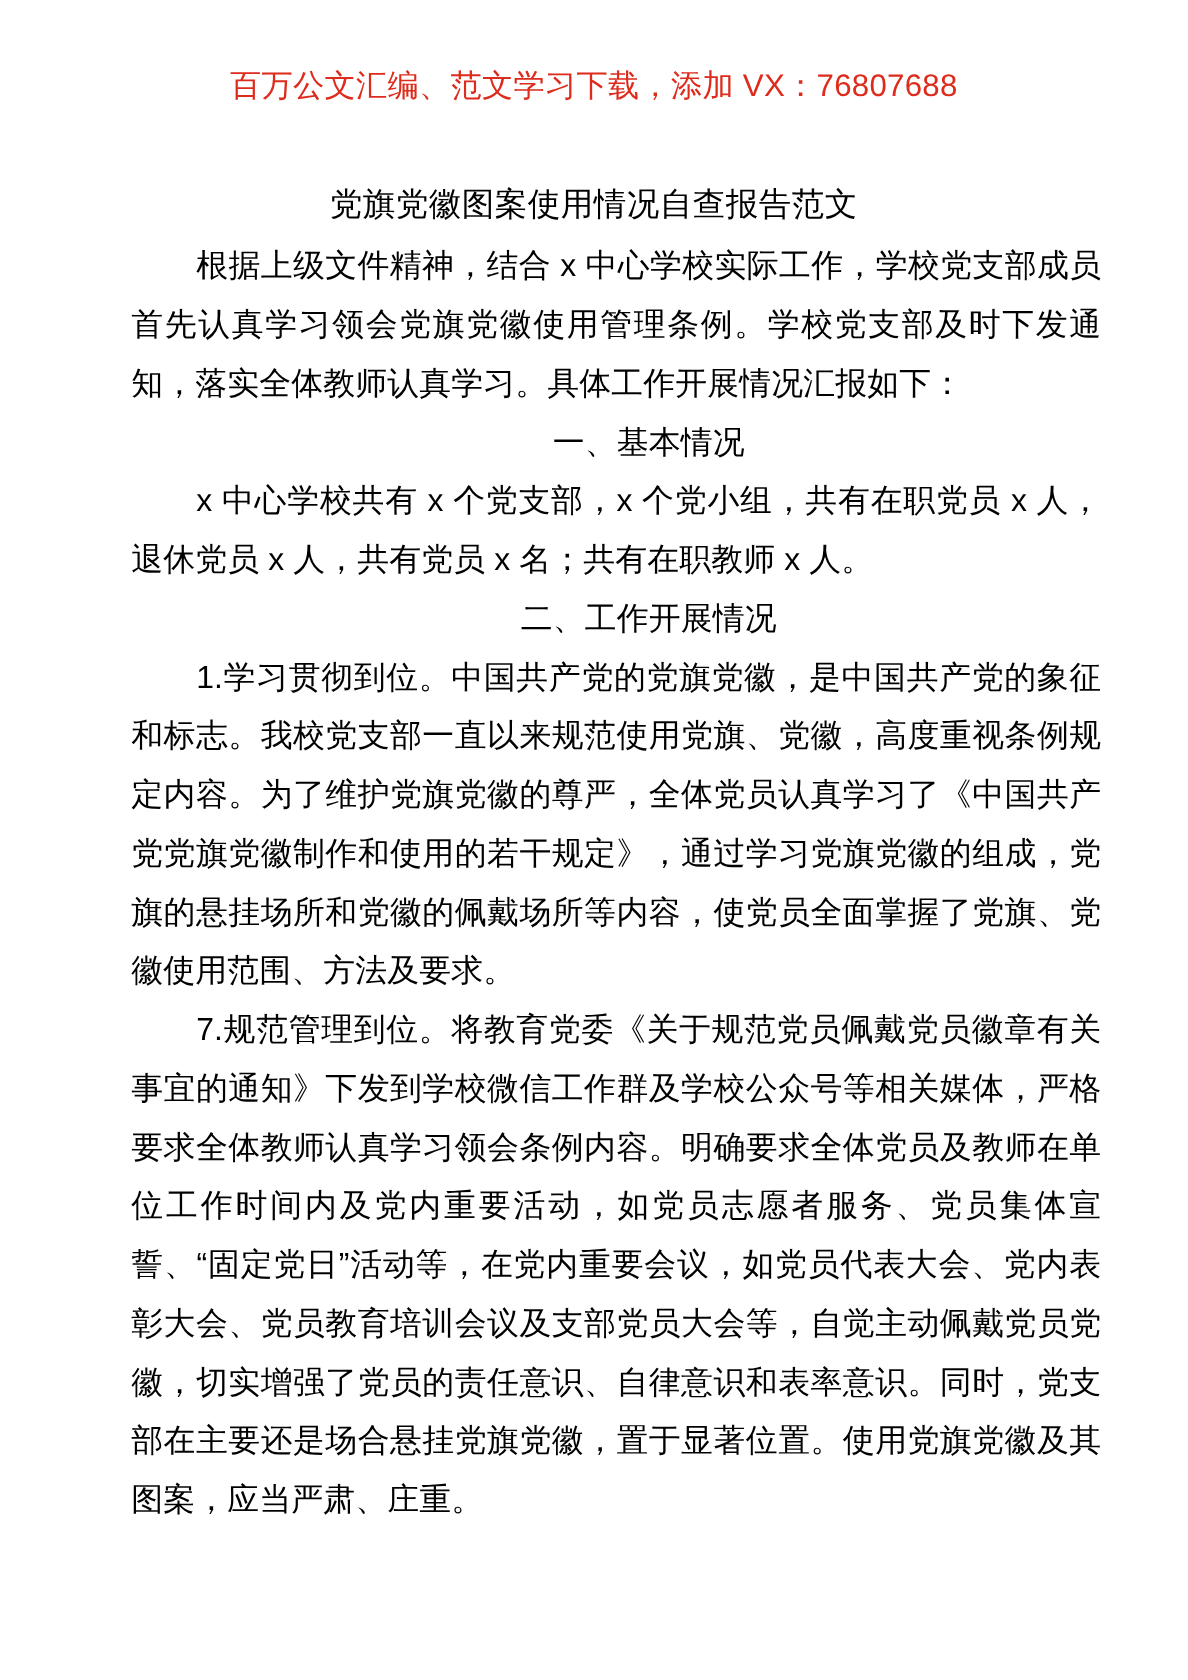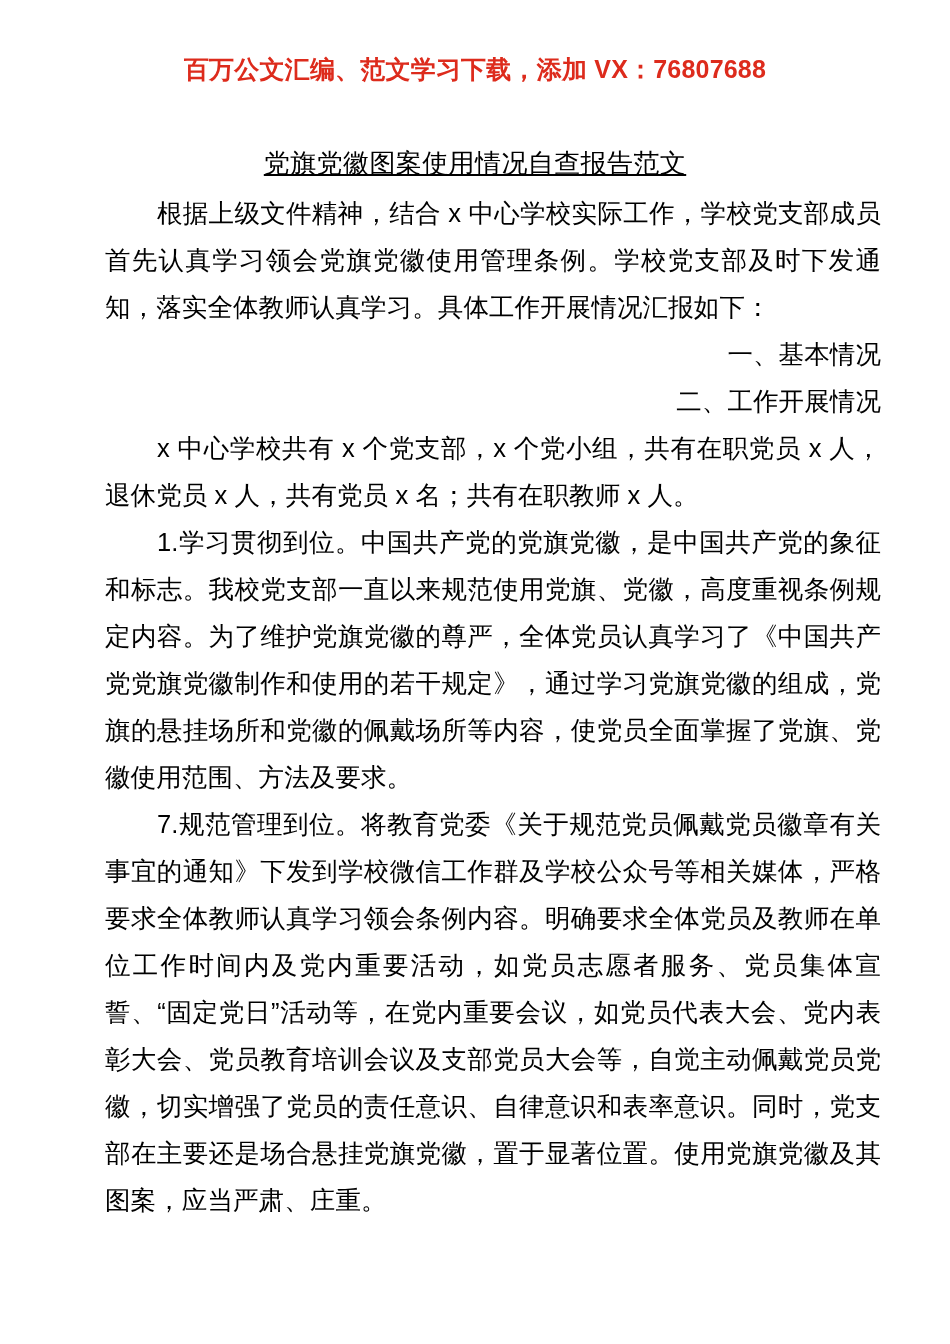--- a/index.html
+++ b/index.html
@@ -26,37 +26,36 @@
 
   
   .promo-banner {
     position: absolute;
     top: 52px;
     left: 0;
     width: 950px;
     text-align: center;
     font-size: 25px;
     line-height: 34px;
-    font-weight: 700;
+    font-weight: 400;
     letter-spacing: 0.2px;
     white-space: nowrap;
   }
 
   
   .doc-title {
     position: absolute;
     top: 129px;
     left: 0;
     width: 950px;
     text-align: center;
     font-size: 26px;
     line-height: 34px;
     font-weight: 400;
     letter-spacing: 0.4px;
-    text-decoration: underline;
   }
 
   
   .body-block {
     position: absolute;
     top: 190px;
     left: 105px;
     width: 776px;
   }
 
@@ -67,21 +66,21 @@
     line-height: 47px;
     text-indent: 52px;
     text-align: justify;
     text-justify: inter-ideograph;
     letter-spacing: 0.1px;
     font-weight: 400;
     word-break: break-all;
   }
 
   p.para.heading-line {
-    text-align: right;
+    text-align: center;
   }
 
   .run-bold {
     font-weight: 400;
   }
 </style>
 </head>
 <body>
 
 <div class="page">
@@ -89,22 +88,22 @@
   <div class="promo-banner" style="color: rgb(221, 43, 28);">百万公文汇编、范文学习下载，添加 VX：76807688</div>
 
   <h1 class="doc-title">党旗党徽图案使用情况自查报告范文</h1>
 
   <div class="body-block">
 
     <p class="para">根据上级文件精神，结合 x 中心学校实际工作，学校党支部成员首先认真学习领会党旗党徽使用管理条例。学校党支部及时下发通知，落实全体教师认真学习。具体工作开展情况汇报如下：</p>
 
     <p class="para heading-line">一、基本情况</p>
 
+    <p class="para">x 中心学校共有 x 个党支部，x 个党小组，共有在职党员 x 人，退休党员 x 人，共有党员 x 名；共有在职教师 x 人。</p>
+
     <p class="para heading-line">二、工作开展情况</p>
-
-    <p class="para">x 中心学校共有 x 个党支部，x 个党小组，共有在职党员 x 人，退休党员 x 人，共有党员 x 名；共有在职教师 x 人。</p>
 
     <p class="para"><span class="run-bold">1.学习贯彻到位。</span><span>中国共产党的党旗党徽，是中国共产党的象征和标志。我校党支部一直以来规范使用党旗、党徽，高度重视条例规定内容。为了维护党旗党徽的尊严，全体党员认真学习了《中国共产党党旗党徽制作和使用的若干规定》，通过学习党旗党徽的组成，党旗的悬挂场所和党徽的佩戴场所等内容，使党员全面掌握了党旗、党徽使用范围、方法及要求。</span></p>
 
     <p class="para"><span class="run-bold">7.规范管理到位。</span><span>将教育党委《关于规范党员佩戴党员徽章有关事宜的通知》下发到学校微信工作群及学校公众号等相关媒体，严格要求全体教师认真学习领会条例内容。明确要求全体党员及教师在单位工作时间内及党内重要活动，如党员志愿者服务、党员集体宣誓、“固定党日”活动等，在党内重要会议，如党员代表大会、党内表彰大会、党员教育培训会议及支部党员大会等，自觉主动佩戴党员党徽，切实增强了党员的责任意识、自律意识和表率意识。同时，党支部在主要还是场合悬挂党旗党徽，置于显著位置。使用党旗党徽及其图案，应当严肃、庄重。</span></p>
 
   </div>
 </div>
 
 </body></html>

